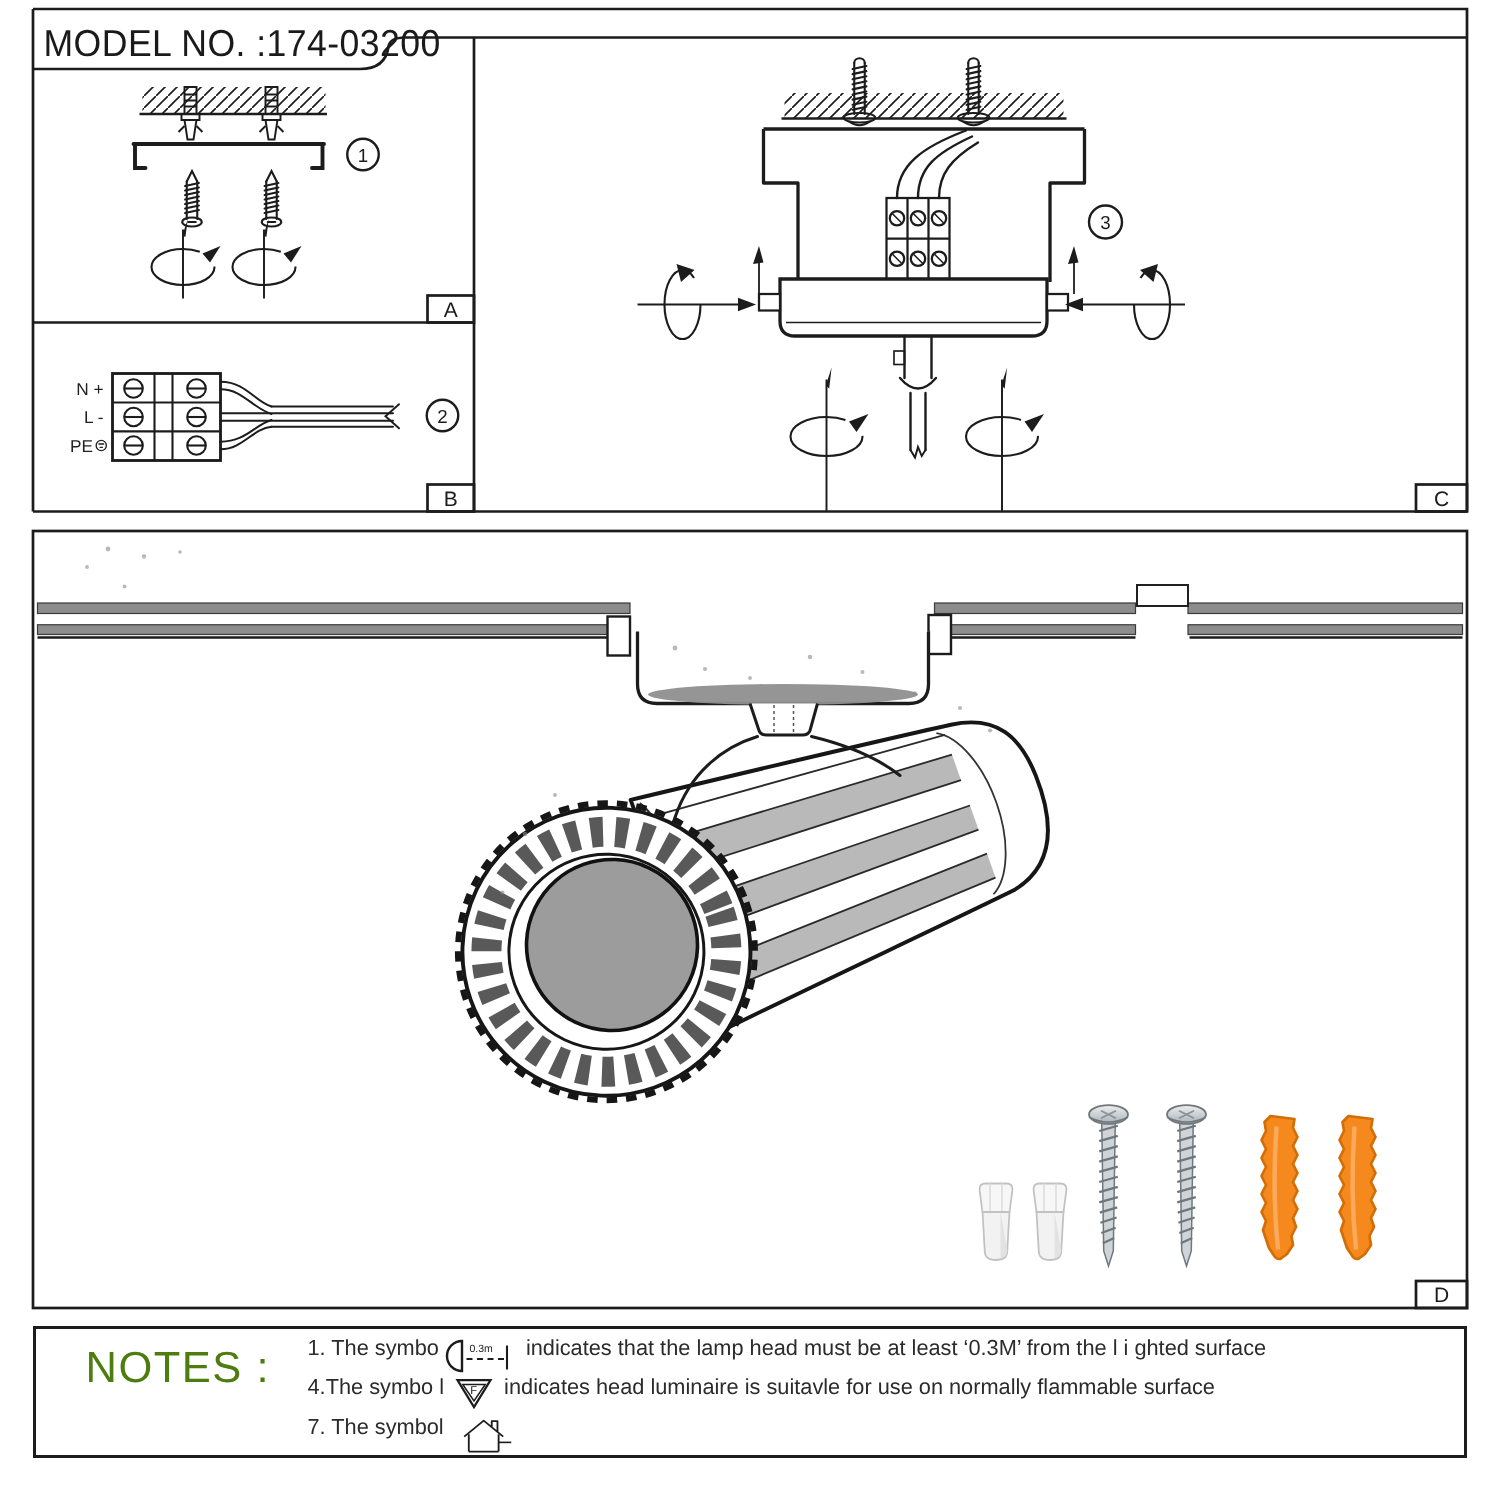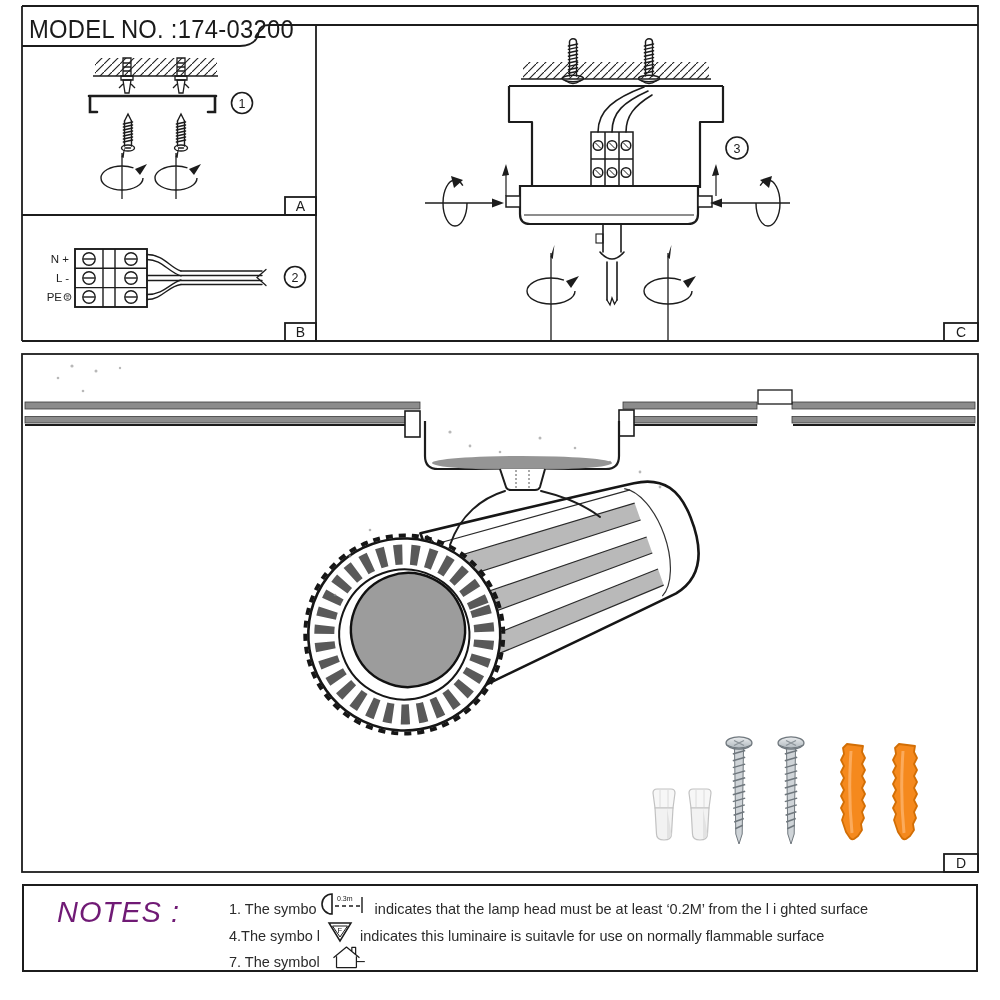--- a/index.html
+++ b/index.html
@@ -3,24 +3,24 @@
 <meta charset="utf-8">
 <style>
   html,body{margin:0;padding:0;background:#fff;}
   #page{position:relative;width:1000px;height:1000px;background:#fff;overflow:hidden;
         font-family:"Liberation Sans",sans-serif;color:#1c1c1c;}
   #art{position:absolute;left:0;top:0;}
   .doc-title{position:absolute;left:29px;top:15px;font-size:25px;letter-spacing:.3px;
              white-space:nowrap;transform:scaleX(.95);transform-origin:left top;color:#1a1a1a;}
   .notes-box{position:absolute;left:22px;top:884px;width:956px;height:88px;
              border:2px solid #1c1c1c;box-sizing:border-box;display:flex;background:#fff;}
-  .notes-heading{flex:0 0 148px;padding:10px 0 4px 33px;font-size:29px;letter-spacing:1px;color:#701a75;font-style:italic;}
+  .notes-heading{flex:0 0 148px;padding:10px 0 4px 33px;font-size:29px;letter-spacing:1px;color:#4d7c0f;}
   .notes-items{flex:1;display:flex;flex-direction:column;padding-top:5px;}
-  .note-row{display:flex;align-items:flex-end;height:27px;font-size:14.5px;color:#2b2b2b;
-            gap:6px;overflow:visible;white-space:nowrap;margin-left:24px;}
+  .note-row{display:flex;align-items:flex-start;height:27px;font-size:14.5px;color:#2b2b2b;
+            gap:6px;overflow:visible;white-space:nowrap;}
   .sym{display:inline-flex;align-items:center;overflow:visible;}
   .sym svg{overflow:visible;display:block;}
   svg text{font-family:"Liberation Sans",sans-serif;}
 </style>
 </head>
 <body>
 
 <div id="page">
 
 <svg id="art" width="1000" height="1000" viewBox="0 0 1000 1000">
@@ -325,33 +325,33 @@
     <div class="note-row">
       <span>1. The symbo</span>
       <span class="sym">
         <svg width="46" height="26" viewBox="0 0 46 26">
           <path d="M9,3 A10,10 0 0 0 9,23 L9,3 Z" fill="none" stroke="#1c1c1c" stroke-width="1.6"></path>
           <path d="M12,15 H37" stroke="#1c1c1c" stroke-width="1.4" stroke-dasharray="4 3" fill="none"></path>
           <path d="M39,6 V22" stroke="#1c1c1c" stroke-width="1.4" fill="none"></path>
           <text x="14" y="10" font-size="7" fill="#1c1c1c">0.3m</text>
         </svg>
       </span>
-      <span>indicates that the lamp head must be at least ‘0.2M’ from the l i ghted surface</span>
+      <span>indicates that the lamp head must be at least ‘0.3M’ from the l i ghted surface</span>
     </div>
 
     <div class="note-row">
       <span>4.The symbo l</span>
       <span class="sym">
         <svg width="28" height="24" viewBox="0 0 28 24">
           <polygon points="3,3 25,3 14,21" fill="none" stroke="#1c1c1c" stroke-width="1.5"></polygon>
           <polygon points="6.5,6 21.5,6 14,17" fill="none" stroke="#1c1c1c" stroke-width="1"></polygon>
           <text x="11.5" y="12.5" font-size="7.5" fill="#1c1c1c">F</text>
         </svg>
       </span>
-      <span>indicates this luminaire is suitavle for use on normally flammable surface</span>
+      <span>indicates head luminaire is suitavle for use on normally flammable surface</span>
     </div>
 
     <div class="note-row">
       <span>7. The symbol</span>
       <span class="sym">
         <svg width="44" height="26" viewBox="0 0 44 34">
           <path d="M3,18 L20,4 L37,18 M27,9.5 V4.5 H32 V13.5" fill="none" stroke="#1c1c1c" stroke-width="1.6" stroke-linejoin="round"></path>
           <path d="M7,16 V31 M33,16 V31 M7,31 H33" fill="none" stroke="#1c1c1c" stroke-width="1.6"></path>
           <path d="M33,23 H44" fill="none" stroke="#1c1c1c" stroke-width="1.4"></path>
         </svg>

